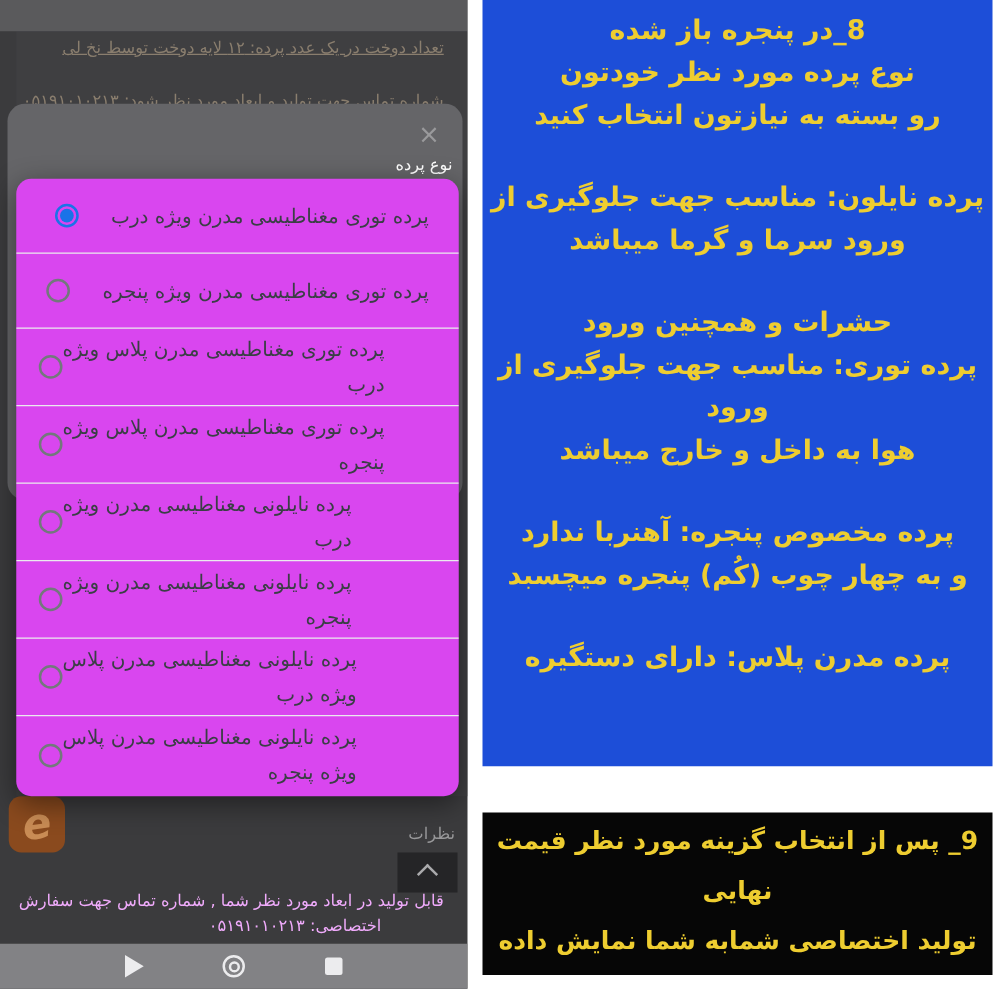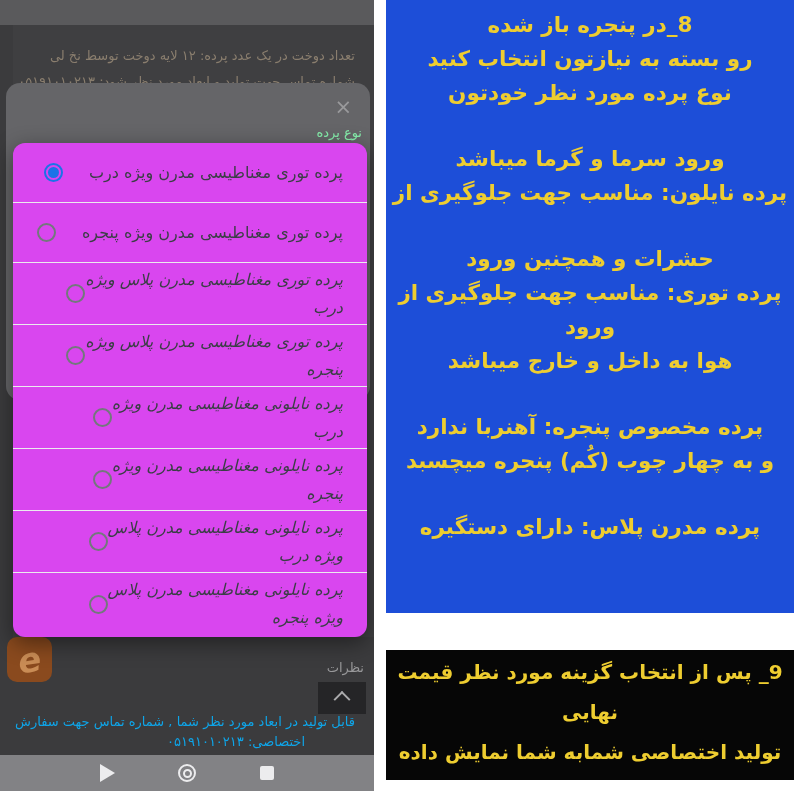--- a/index.html
+++ b/index.html
@@ -5,46 +5,46 @@
   html,body{margin:0;padding:0;}
   body{
     width:800px;height:800px;background:#ffffff;position:relative;overflow:hidden;
     font-family:"DejaVu Sans", sans-serif;
   }
   
   .phone{position:absolute;left:0;top:0;width:374px;height:791px;background:#3b3b3d;overflow:hidden;}
   .status-bar{position:absolute;left:0;top:0;width:100%;height:25px;background:#5a5a5c;}
   .bg-card-edge{position:absolute;left:13px;top:25px;width:361px;height:612px;background:#3f3f41;}
   .bg-info{position:absolute;right:19px;direction:rtl;text-align:right;color:#8a7e6e;font-size:13px;z-index:1;white-space:nowrap;}
-  .bg-info.l1{top:48px;}
+  .bg-info.l1{top:31px;text-decoration:underline;}
   .bg-info.l2{top:74px;}
   
   .dialog1{position:absolute;left:6px;top:83px;width:364px;height:317px;background:#656568;border-radius:14px;z-index:2;}
   .close-x{position:absolute;top:14px;right:18px;color:#9a9a9c;font-size:21px;line-height:1;cursor:default;}
-  .field-label{position:absolute;top:42px;right:8px;direction:rtl;color:#86efac;font-size:13px;}
+  .field-label{position:absolute;top:42px;right:8px;direction:rtl;color:#ffffff;font-size:13px;}
   
   .list{position:absolute;left:13px;top:143px;width:354px;height:494px;background:#d946ef;border-radius:12px;z-index:3;
         box-shadow:0 6px 22px rgba(0,0,0,.45);overflow:hidden;}
   .row{display:flex;direction:rtl;align-items:center;box-sizing:border-box;
        padding:0 24px 0 18px;border-bottom:1px solid #ebebee;}
   .row.single{height:60px;}
-  .row.multi{height:62px;justify-content:flex-start;font-style:italic;}
+  .row.multi{height:62px;justify-content:flex-end;}
   .row:last-child{border-bottom:none;}
   .opt-text{direction:rtl;text-align:right;color:#3a3f45;font-size:16px;line-height:28px;}
   .radio{width:19px;height:19px;border:2px solid #73787c;border-radius:50%;box-sizing:border-box;flex:none;position:relative;}
   .row.single .radio{margin-right:26px;}
   .radio.selected{border-color:#1a73e8;}
   .radio.selected::after{content:"";position:absolute;inset:2px;background:#1a73e8;border-radius:50%;}
   
   .comments-title{position:absolute;top:660px;right:10px;direction:rtl;color:#98989a;font-size:13px;z-index:1;text-align:right;}
   .collapse-box{position:absolute;top:682px;right:8px;width:48px;height:32px;background:#252527;z-index:1;
                 display:flex;align-items:center;justify-content:center;}
   .chev-up{width:10px;height:10px;border-top:2px solid #ababad;border-right:2px solid #ababad;
            transform:rotate(-45deg) translate(-1px,1px);}
-  .contact{position:absolute;top:712px;right:19px;left:10px;direction:rtl;text-align:right;color:#0ea5e9;font-size:13px;line-height:20px;z-index:1;}
+  .contact{position:absolute;top:712px;right:19px;left:10px;direction:rtl;text-align:right;color:#f0abfc;font-size:13px;line-height:20px;z-index:1;}
   .contact .c2{padding-left:0;padding-right:50px;}
   .logo{position:absolute;left:7px;top:637px;width:45px;height:45px;background:#8a4a1e;border-radius:10px;z-index:1;
         display:flex;align-items:center;justify-content:center;}
   .logo span{color:#c98c55;font-size:34px;font-style:italic;font-weight:bold;transform:rotate(-8deg);line-height:1;}
   
   .nav{position:absolute;left:0;top:755px;width:100%;height:36px;background:#828285;z-index:4;
        display:flex;align-items:center;justify-content:center;gap:58px;}
   .nav-btn{display:flex;align-items:center;justify-content:center;width:22px;height:22px;}
   .tri{width:0;height:0;border-top:9px solid transparent;border-bottom:9px solid transparent;border-left:15px solid #ececee;}
   .circ{width:18px;height:18px;border:2px solid #ececee;border-radius:50%;box-sizing:border-box;
@@ -149,26 +149,26 @@
       </div>
     <div class="nav-btn">
         <span class="sq"></span>
       </div>
   </div>
 </div>
 
 <div class="panel8">
   <div class="group">
     <div class="yline"><b>8</b><span>_در پنجره باز شده</span></div>
+    <div class="yline">نوع پرده مورد نظر خودتون</div>
     <div class="yline">رو بسته به نیازتون انتخاب کنید</div>
-    <div class="yline">نوع پرده مورد نظر خودتون</div>
   </div>
   <div class="group">
+    <div class="yline">پرده نایلون: مناسب جهت جلوگیری از</div>
     <div class="yline">ورود سرما و گرما میباشد</div>
-    <div class="yline">پرده نایلون: مناسب جهت جلوگیری از</div>
   </div>
   <div class="group">
     <div class="yline">حشرات و همچنین ورود</div>
     <div class="yline">پرده توری: مناسب جهت جلوگیری از ورود</div>
     <div class="yline">هوا به داخل و خارج میباشد</div>
   </div>
   <div class="group">
     <div class="yline">پرده مخصوص پنجره: آهنربا ندارد</div>
     <div class="yline">و به چهار چوب (کُم) پنجره میچسبد</div>
   </div>

